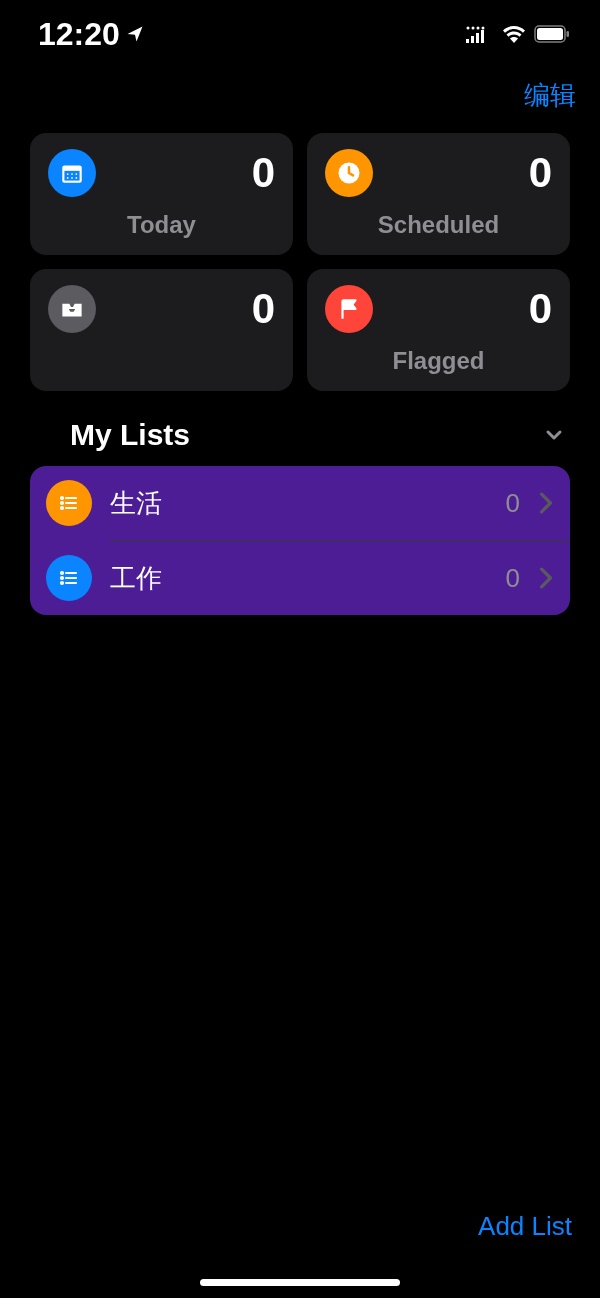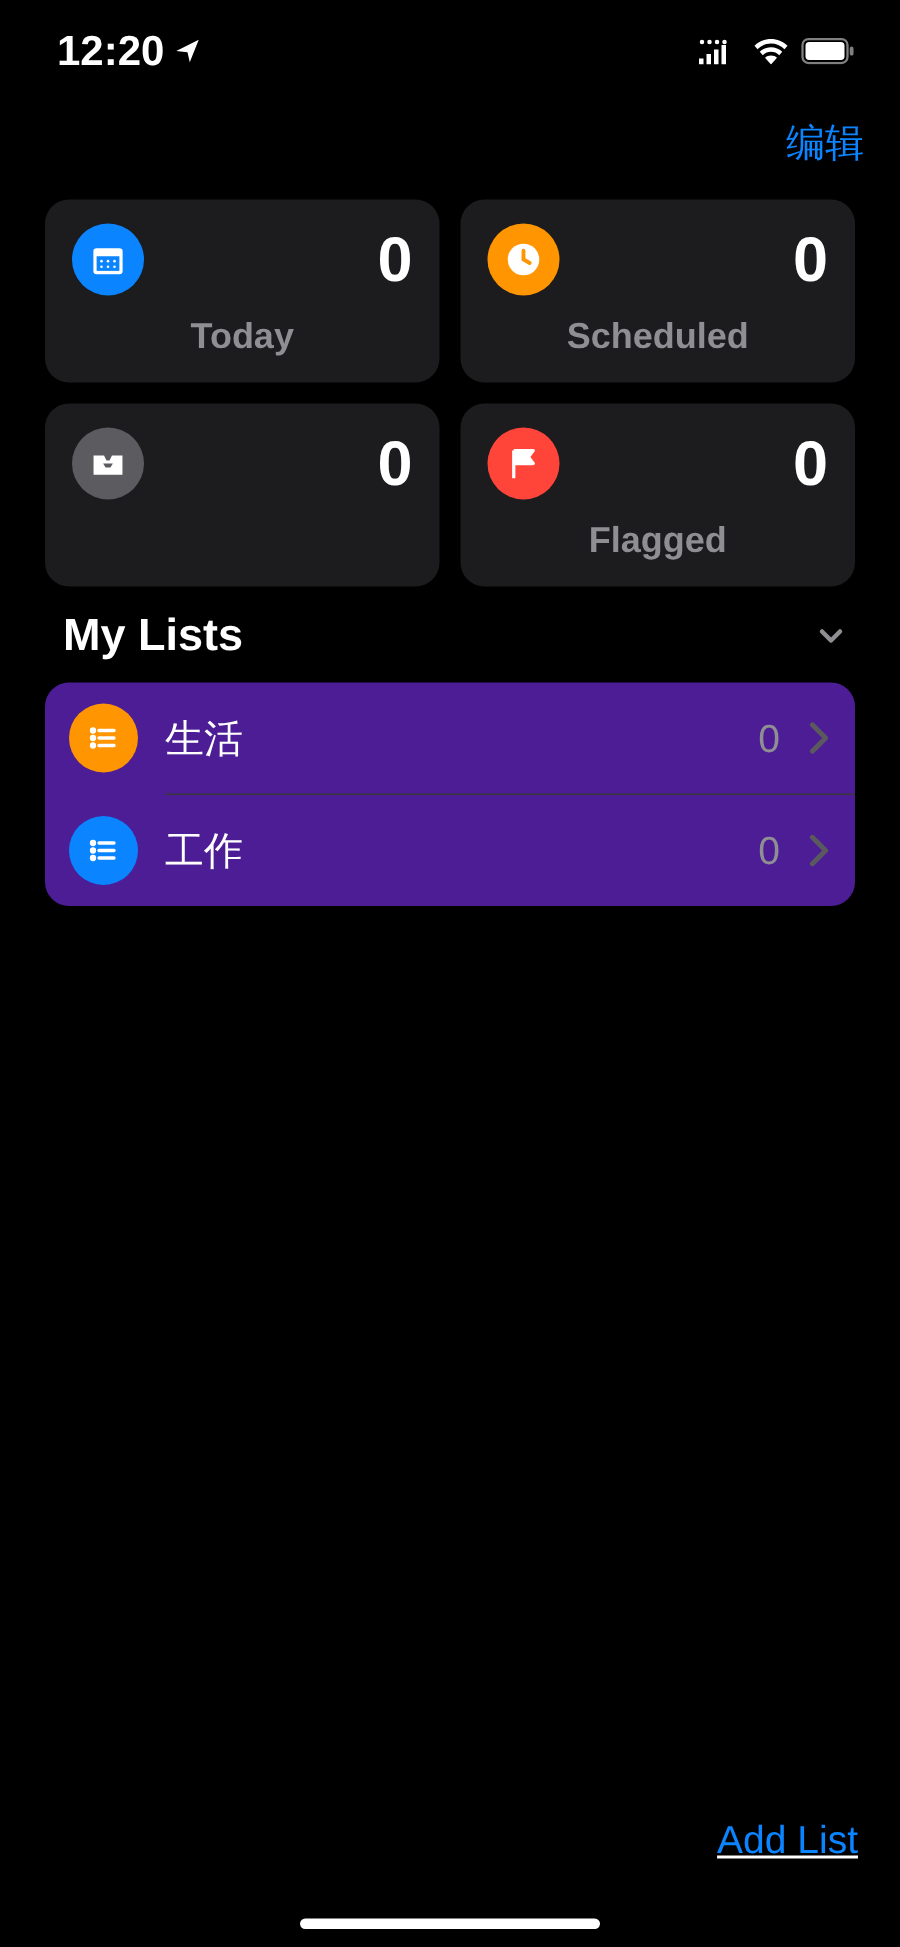--- a/index.html
+++ b/index.html
@@ -18,21 +18,21 @@
       overflow: hidden;
     }
     .status-bar {
       display: flex;
       justify-content: space-between;
       align-items: center;
       padding: 14px 30px 0 38px;
       height: 54px;
     }
     .status-time {
-      font-size: 28px;
+      font-size: 32px;
       font-weight: 600;
       letter-spacing: 0px;
       display: flex;
       align-items: center;
       gap: 6px;
     }
     .status-right {
       display: flex;
       align-items: center;
       gap: 8px;
@@ -84,21 +84,22 @@
     .smart-list-label {
       font-size: 24px;
       font-weight: 600;
       color: #8e8e93;
       text-align: center;
     }
     .section-header {
       display: flex;
       justify-content: space-between;
       align-items: center;
-      padding: 16px 34px 14px 42px;
+      padding: 27px 34px 14px 42px;
+      margin-left: 28px;
     }
     .section-title {
       font-size: 30px;
       font-weight: 700;
       color: #ffffff;
     }
     .my-lists-container {
       margin: 0 30px;
       background: #4c1d95;
       border-radius: 16px;
@@ -134,21 +135,20 @@
       margin-left: 80px;
     }
     .bottom-bar {
       position: absolute;
       bottom: 0;
       left: 0;
       right: 0;
       display: flex;
       justify-content: flex-end;
       padding: 20px 28px 56px 28px;
-      text-decoration: underline;
     }
     .add-list-button {
       color: #0a84ff;
       font-size: 26px;
       font-weight: 400;
     }
     .home-indicator {
       position: absolute;
       bottom: 12px;
       left: 50%;

